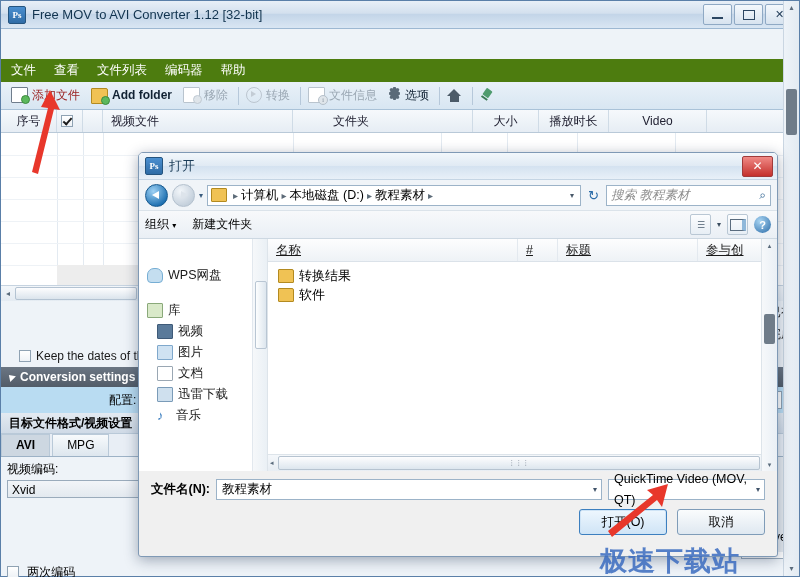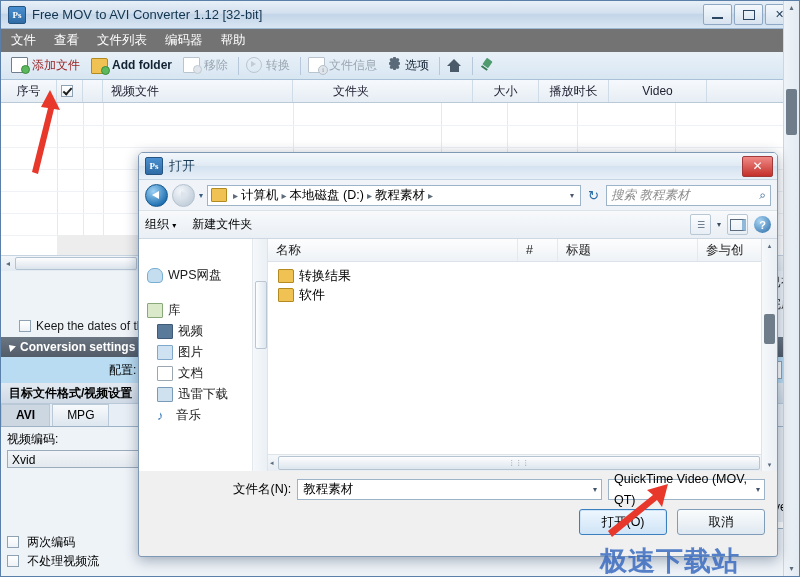--- a/index.html
+++ b/index.html
@@ -15,21 +15,21 @@
   .titlebar{height:28px;background:linear-gradient(180deg,#e8eff7 0%,#d3e0ee 45%,#c3d5e8 50%,#d9e6f3 100%);
     border-bottom:1px solid #9db8d2;display:flex;align-items:center;padding:0 3px;box-sizing:border-box;}
   .app-icon{width:16px;height:16px;background:linear-gradient(180deg,#4a8fd0,#2f6ca6);border:1px solid #24547f;
     border-radius:2px;color:#fff;font-size:9px;font-weight:bold;line-height:16px;text-align:center;margin:0 6px 0 4px;
     font-family:"Liberation Serif",serif;}
   .title-text{flex:1;font-size:13px;color:#12344f;white-space:nowrap;}
   .win-btns{display:flex;gap:2px;margin-right:2px;}
   .win-btn{width:27px;height:19px;border:1px solid #8fa9c4;border-radius:2px;
     background:linear-gradient(180deg,#f4f8fc,#d7e3ef);display:flex;align-items:center;justify-content:center;
     font-size:10px;color:#27415c;}
-  .menubar{height:23px;background:#737373;display:flex;align-items:center;padding-left:10px;gap:18px;}
+  .menubar{height:23px;background:#4d7c0f;display:flex;align-items:center;padding-left:10px;gap:18px;margin-top:30px;}
   .menubar span{color:#fff;font-size:12.5px;}
   .toolbar{height:27px;background:linear-gradient(180deg,#e9f1f8,#d8e6f2);
     border-bottom:1px solid #a9c2d8;display:flex;align-items:center;padding-left:6px;gap:0px;}
   .tb-item{display:flex;align-items:flex-start;gap:4px;padding:2px 7px 2px 4px;font-size:12px;color:#123;white-space:nowrap;}
   .tb-item.dis{color:#9aa7b3;}
   .tb-sep{width:1px;height:18px;background:#b6c8da;margin:0 3px;}
   .ico{width:15px;height:14px;position:relative;display:inline-block;}
   .ico-addfile{background:#fff;border:1.5px solid #6f7d8c;border-radius:1px;}
   .ico-addfile:after{content:"";position:absolute;right:-3px;bottom:-2px;width:7px;height:7px;border-radius:50%;
     background:#5cb85c;border:1px solid #3d8b3d;}
@@ -146,21 +146,21 @@
   .ic-doc{background:#fff;border:1px solid #9aa7b3;border-radius:1px;}
   .ic-xl{background:#cfe0ee;border:1px solid #7a9bb8;border-radius:1px;}
   .ic-music{color:#3c7fc0;font-size:13px;line-height:13px;}
   .np-scroll{position:absolute;right:0;top:0;bottom:0;width:14px;background:linear-gradient(90deg,#f6f8fa,#eaf0f5);
     border-left:1px solid #e2e8ee;}
   .np-thumb{position:absolute;left:2px;top:42px;width:10px;height:66px;border:1px solid #b9c6d3;border-radius:2px;
     background:linear-gradient(90deg,#fdfefe,#dde6ee);}
   .filelist{flex:1;position:relative;background:#fff;}
   .fl-head{height:22px;background:linear-gradient(180deg,#fdfdfe,#eef2f6);border-bottom:1px solid #dbe2e9;display:flex;}
   .fl-th{line-height:22px;font-size:12.5px;padding-left:8px;border-right:1px solid #e3e9ef;box-sizing:border-box;
-    white-space:nowrap;overflow:hidden;color:#1a1a1a;}
+    white-space:nowrap;overflow:hidden;color:#1a1a1a;text-decoration:underline;}
   .fl-row{display:flex;align-items:center;gap:5px;height:19px;padding-left:10px;font-size:13px;}
   .fl-folder{width:14px;height:12px;background:#f0c254;border:1px solid #b38a20;border-radius:1px 2px 1px 1px;}
   .fl-vs{position:absolute;right:0;top:0;bottom:0;width:15px;background:linear-gradient(90deg,#f6f8fa,#e9eff5);
     border-left:1px solid #dde4ea;}
   .fl-thumb{position:absolute;left:2px;top:75px;width:11px;height:30px;background:#6f7c89;border-radius:2px;}
   .fl-hs{position:absolute;left:0;right:15px;bottom:0;height:16px;background:linear-gradient(180deg,#f4f7fa,#e7edf3);
     border-top:1px solid #dde4ea;display:flex;align-items:center;}
   .fl-hs-thumb{flex:1;height:12px;margin:0 2px;border:1px solid #b6c3d0;border-radius:2px;
     background:linear-gradient(180deg,#fdfdfe,#dde6ee);text-align:center;font-size:7px;color:#7a8694;line-height:12px;}
   .dlg-foot{height:auto;background:#f0f0f0;padding:8px 12px 0 12px;}
@@ -472,21 +472,21 @@
       <div class="fl-vs">
         <div style="font-size:7px;color:#5a6b7c;text-align:center;line-height:13px;">▴</div>
         <div class="fl-thumb"></div>
         <div style="position:absolute;bottom:0;left:0;right:0;font-size:7px;color:#5a6b7c;text-align:center;line-height:13px;">▾</div>
       </div>
     </div>
   </div>
 
   <div class="dlg-foot">
     <div class="foot-r1">
-      <span class="fn-lbl" style="margin-left:82px;">文件名(N):</span>
+      <span class="fn-lbl" style="font-weight:bold;">文件名(N):</span>
       <span class="fn-input">
         <span>教程素材</span>
         <span class="fn-drop">▾</span>
       </span>
       <span class="filter-sel">
         <span>QuickTime Video (MOV, QT)</span>
         <span class="fn-drop">▾</span>
       </span>
     </div>
     <div class="foot-r2">

